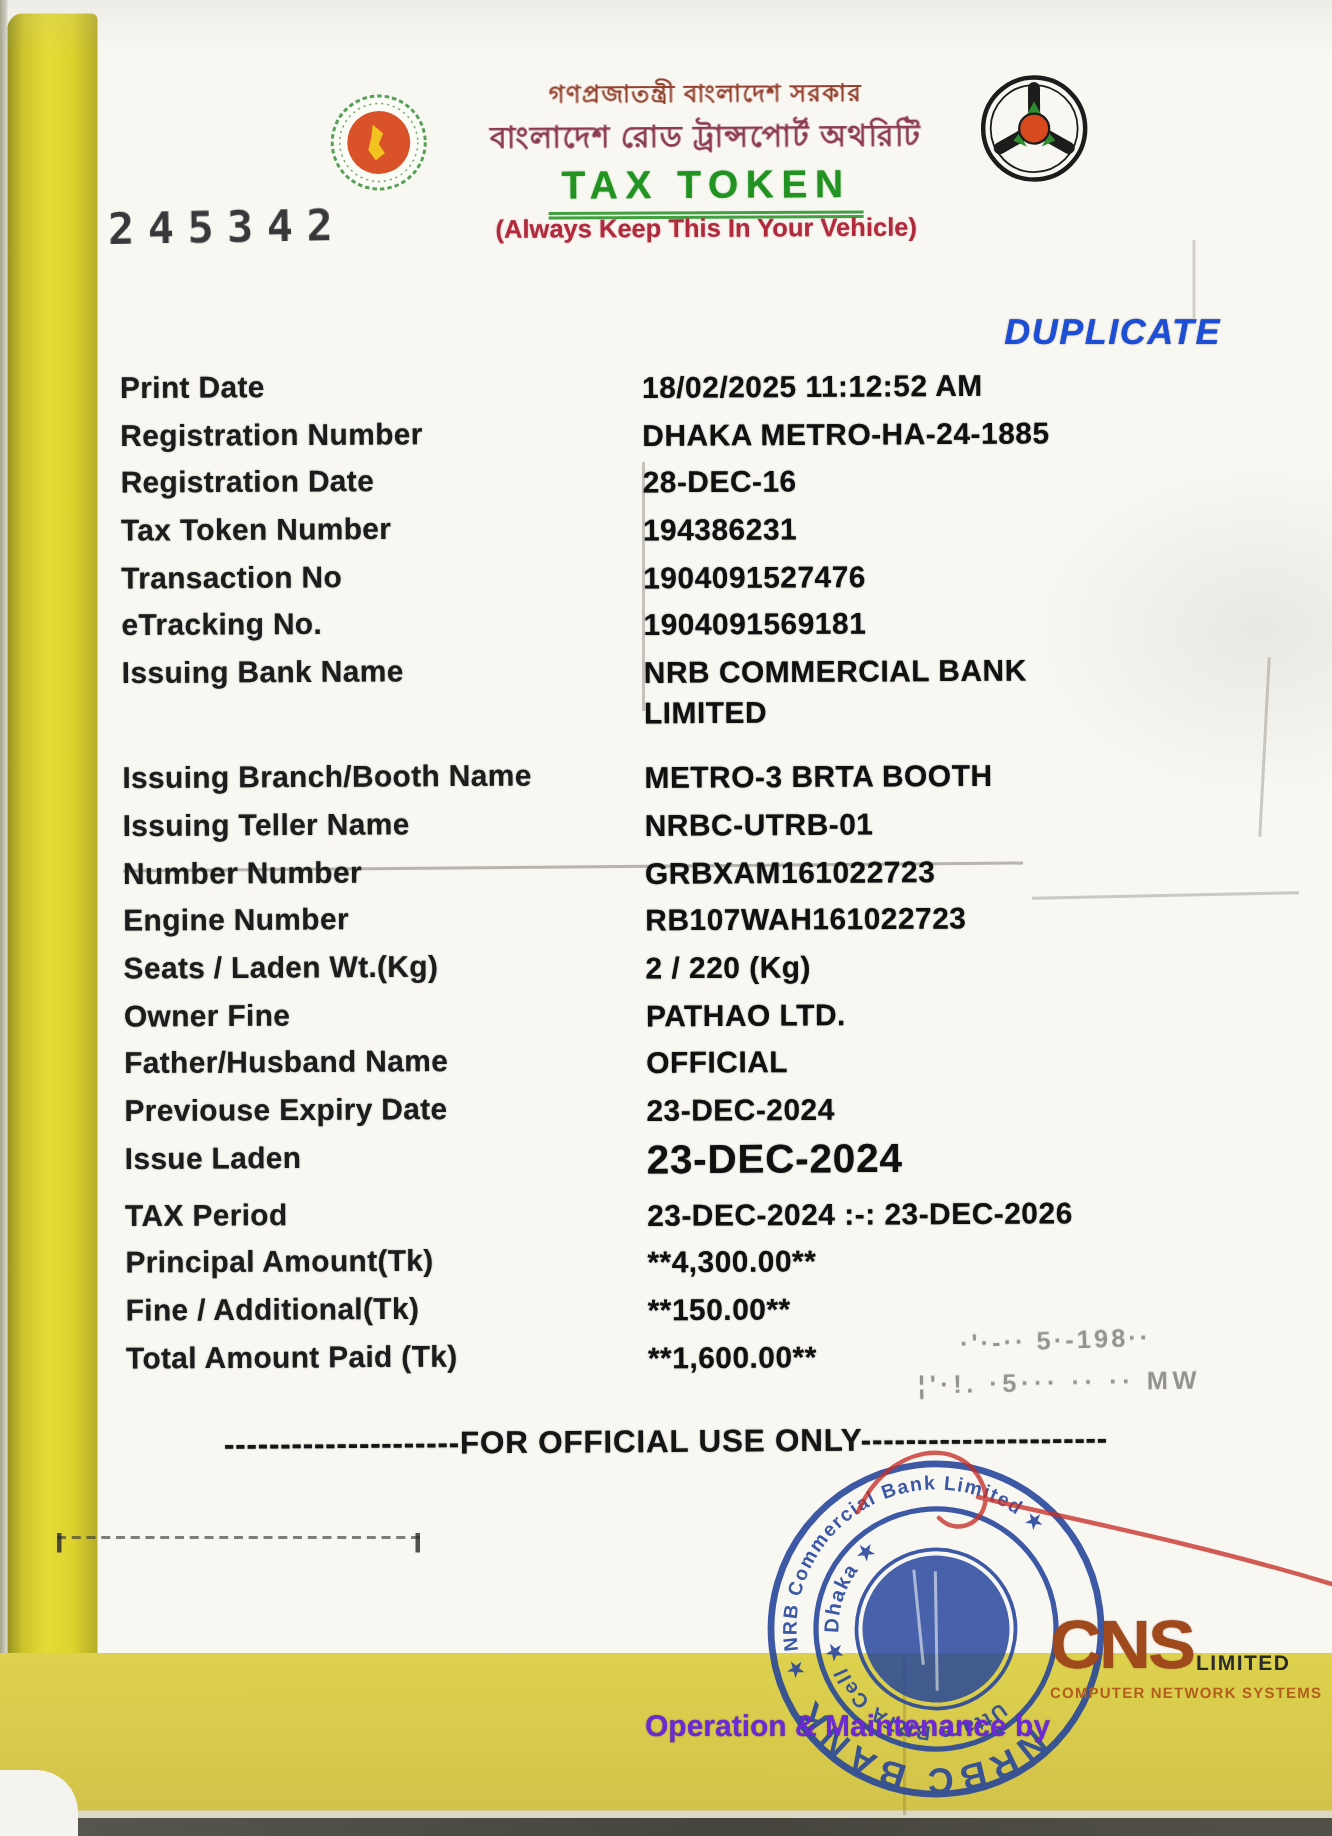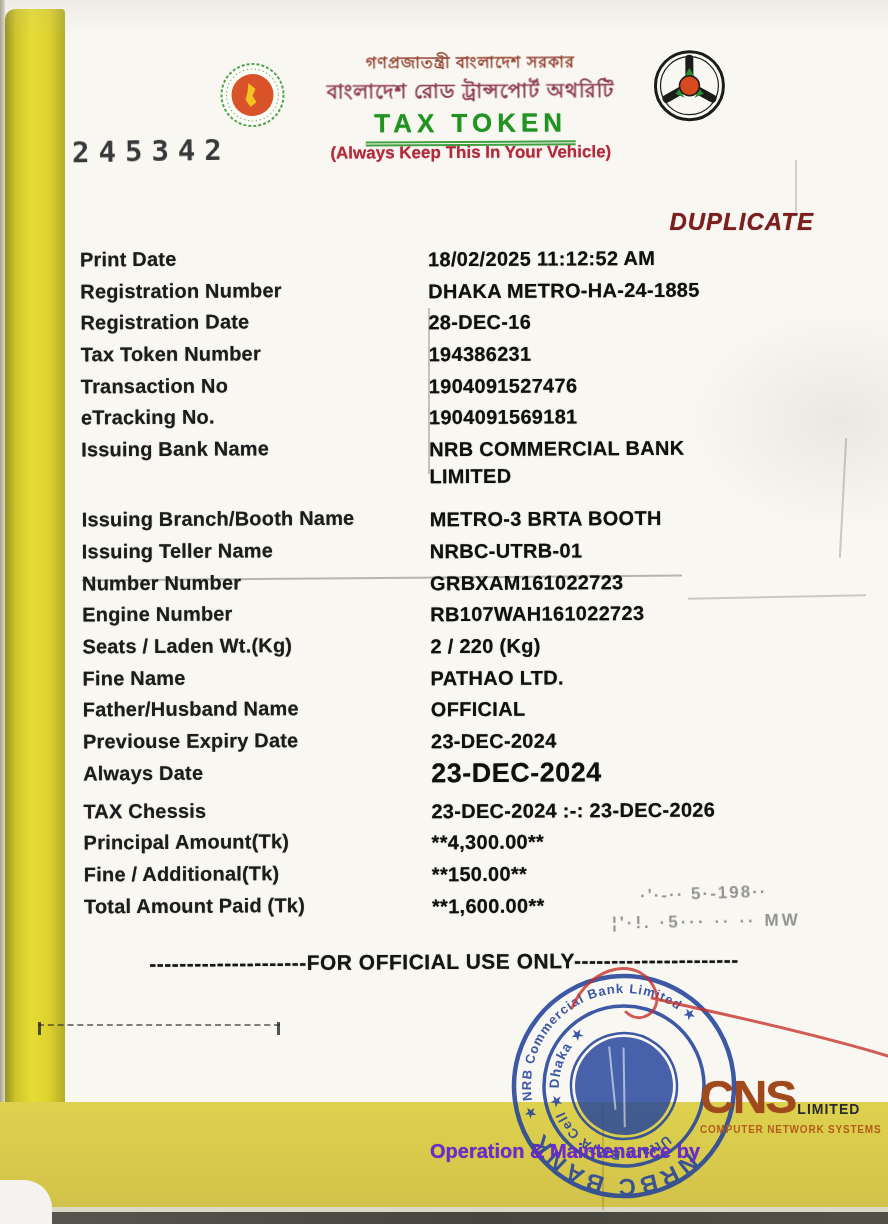--- a/index.html
+++ b/index.html
@@ -79,21 +79,21 @@
     text-shadow:0 0 1px rgba(176,42,60,.6);
   }
   .serial{
     position:absolute;left:72px;top:134px;z-index:10;
     font-family:"DejaVu Sans Mono",monospace;
     font-size:29px;font-weight:600;color:#38383a;letter-spacing:9px;
     transform:rotate(-1deg);filter:blur(.3px);
   }
   .duplicate{
     position:absolute;right:74px;top:208px;z-index:10;
-    font-size:24px;font-weight:bold;font-style:italic;color:#7f1d1d;
+    font-size:24px;font-weight:bold;font-style:italic;color:#1d4ed8;
     letter-spacing:1px;text-shadow:0 0 1px rgba(0,0,0,.65);
   }
 
   
   .fields{
     position:absolute;left:82px;top:246px;width:780px;z-index:10;
     transform:rotate(-.35deg);
   }
   .row{position:relative;height:31.7px;}
   .row.two-line{height:70px;}
@@ -255,41 +255,41 @@
     <span class="flabel" data-name="field-label">Engine Number</span>
     <span class="fvalue" data-name="field-value">RB107WAH161022723</span>
   </div>
 
   <div class="row" data-name="field-row">
     <span class="flabel" data-name="field-label">Seats / Laden Wt.(Kg)</span>
     <span class="fvalue" data-name="field-value">2 / 220 (Kg)</span>
   </div>
 
   <div class="row" data-name="field-row">
-    <span class="flabel" data-name="field-label">Fine Name</span>
+    <span class="flabel" data-name="field-label">Owner Fine</span>
     <span class="fvalue" data-name="field-value">PATHAO LTD.</span>
   </div>
 
   <div class="row" data-name="field-row">
     <span class="flabel" data-name="field-label">Father/Husband Name</span>
     <span class="fvalue" data-name="field-value">OFFICIAL</span>
   </div>
 
   <div class="row" data-name="field-row">
     <span class="flabel" data-name="field-label">Previouse Expiry Date</span>
     <span class="fvalue" data-name="field-value">23-DEC-2024</span>
   </div>
 
   <div class="row large" data-name="field-row">
-    <span class="flabel" data-name="field-label">Always Date</span>
+    <span class="flabel" data-name="field-label">Issue Laden</span>
     <span class="fvalue" data-name="field-value">23-DEC-2024</span>
   </div>
 
   <div class="row" data-name="field-row">
-    <span class="flabel" data-name="field-label">TAX Chessis</span>
+    <span class="flabel" data-name="field-label">TAX Period</span>
     <span class="fvalue" data-name="field-value">23-DEC-2024 :-: 23-DEC-2026</span>
   </div>
 
   <div class="row" data-name="field-row">
     <span class="flabel" data-name="field-label">Principal Amount(Tk)</span>
     <span class="fvalue" data-name="field-value">**4,300.00**</span>
   </div>
 
   <div class="row" data-name="field-row">
     <span class="flabel" data-name="field-label">Fine / Additional(Tk)</span>

